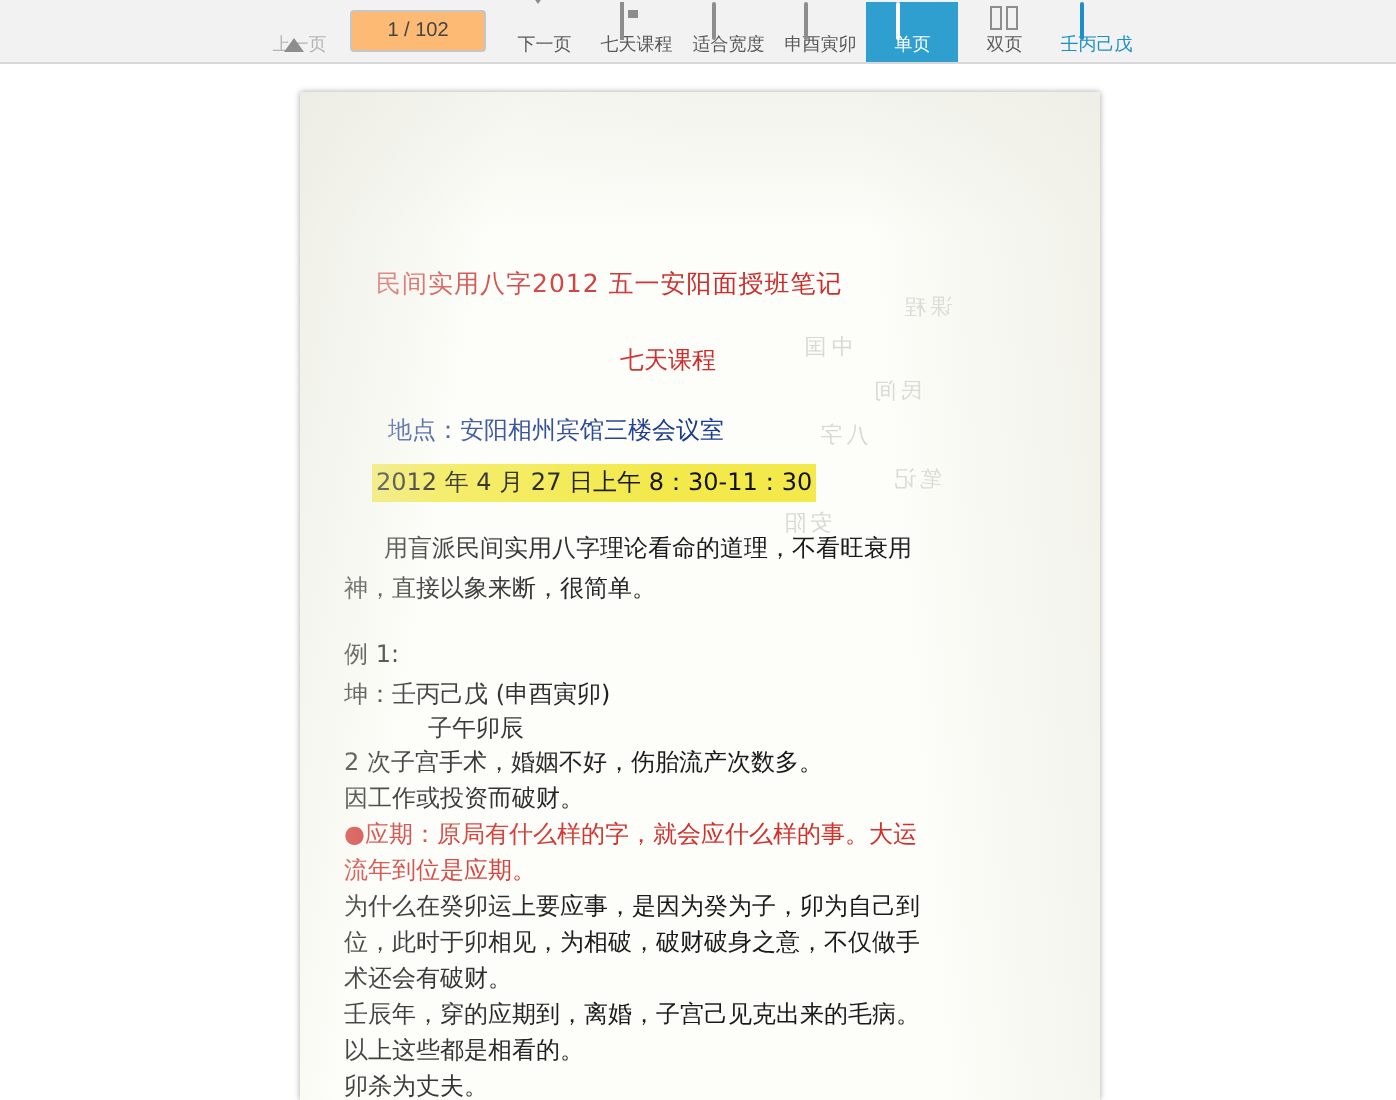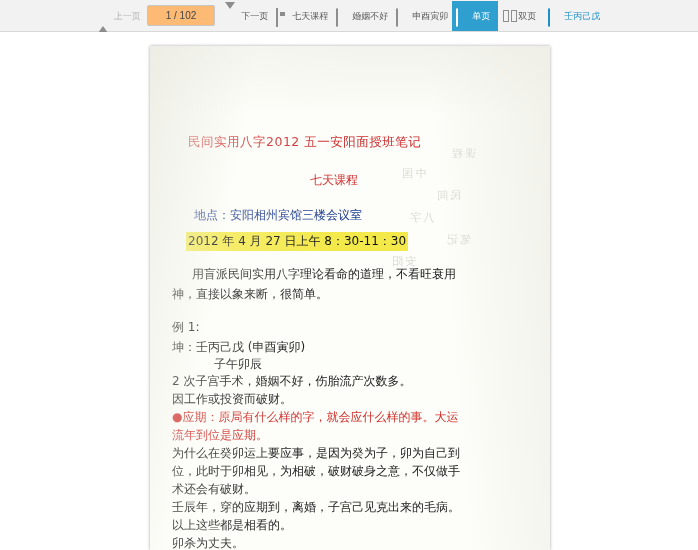--- a/index.html
+++ b/index.html
@@ -25,21 +25,21 @@
     align-items: center;
     justify-content: center;
     gap: 0px;
     box-sizing: border-box;
   }
   .tb-btn {
     position: relative;
     min-width: 46px;
     height: 30px;
     display: flex;
-    flex-direction: row;
+    flex-direction: column;
     align-items: center;
     justify-content: flex-start;
     padding: 1px 4px 0 4px;
     box-sizing: border-box;
     cursor: pointer;
     user-select: none;
   }
   .tb-icon {
     width: 16px;
     height: 14px;
@@ -254,21 +254,21 @@
     <span class="tb-icon">
       <span class="ico-actual"></span>
     </span>
     <span class="tb-label">七天课程</span>
   </div>
 
   <div class="tb-btn">
     <span class="tb-icon">
       <span class="ico-rect wide"></span>
     </span>
-    <span class="tb-label">婚姻不好</span>
+    <span class="tb-label">适合宽度</span>
   </div>
 
   <div class="tb-btn">
     <span class="tb-icon">
       <span class="ico-rect"></span>
     </span>
     <span class="tb-label">申酉寅卯</span>
   </div>
 
   <div class="tb-btn active">

